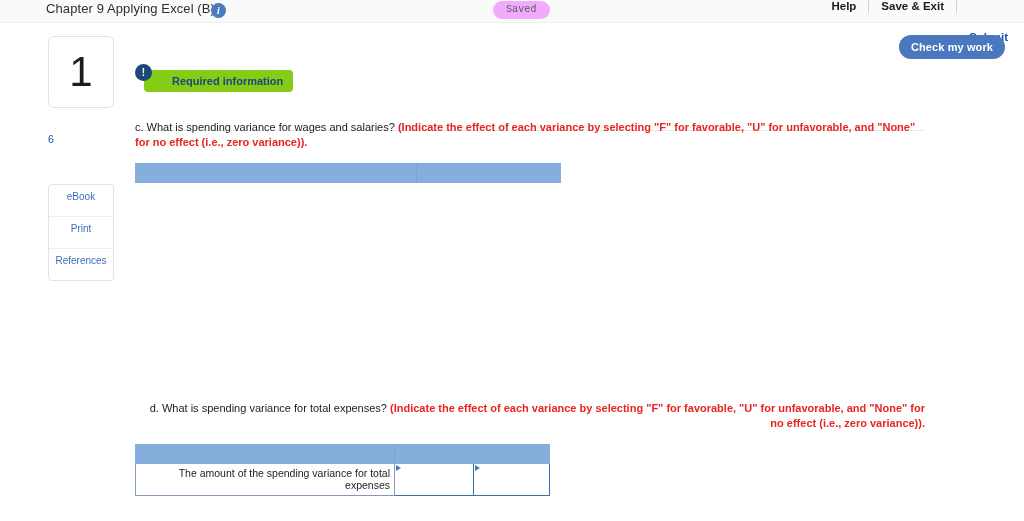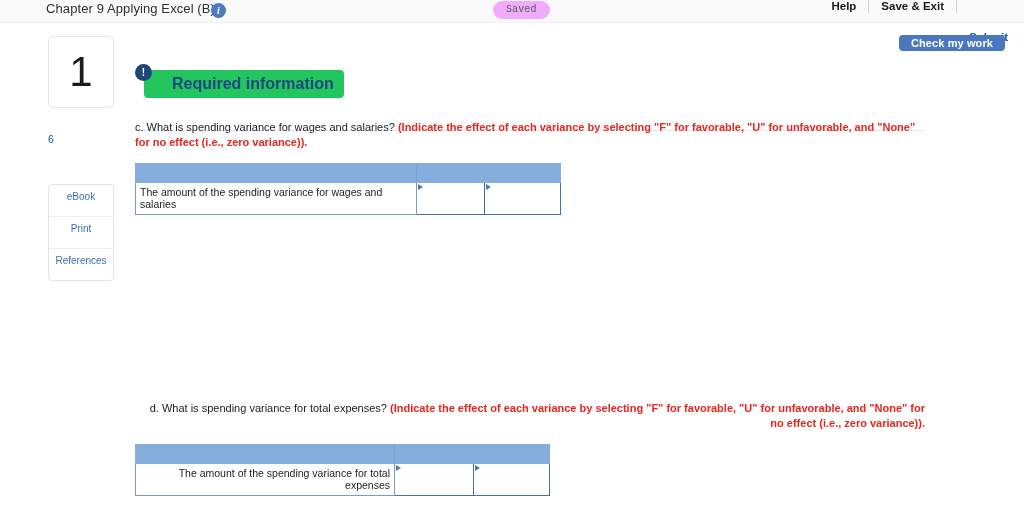--- a/index.html
+++ b/index.html
@@ -88,24 +88,24 @@
     padding-right: 8px;
     margin-top: 31px;
   }
 
   
   .check-btn {
     position: absolute;
     left: 899px;
     top: 35px;
     width: 106px;
-    height: 16px;
+    height: 24px;
     background: #4a77bd;
     border: none;
-    border-radius: 4px;
+    border-radius: 12px;
     color: #ffffff;
     font-family: "Liberation Sans", sans-serif;
     font-size: 11px;
     font-weight: bold;
     letter-spacing: 0.1px;
     cursor: pointer;
   }
 
   
   .rail {
@@ -182,24 +182,24 @@
   .req-wrap {
     position: absolute;
     left: 0;
     top: 48px;
     height: 24px;
   }
   .req-pill {
     position: absolute;
     left: 9px;
     top: 0px;
-    background: #22c55e;
+    background: #84cc16;
     border-radius: 4px;
     padding: 5px 10px 5px 28px;
-    font-size: 16px;
+    font-size: 11px;
     font-weight: bold;
     color: #20467e;
     white-space: nowrap;
   }
   .req-bang {
     position: absolute;
     left: 0px;
     top: -6px;
     width: 17px;
     height: 17px;
@@ -326,29 +326,20 @@
       <colgroup>
         <col style="width:281px">
           <col style="width:68px">
           <col style="width:76px">
       </colgroup>
       <tbody>
           <tr class="head">
         <td class="first"></td>
         <td></td>
         <td></td>
-      </tr>
-      <tr>
-        <td class="label">The amount of the spending variance for wages and salaries</td>
-        <td class="cell">
-          <div class="cell-marker"></div>
-        </td>
-        <td class="cell">
-          <div class="cell-marker"></div>
-        </td>
       </tr>
     </tbody>
       </table>
   </div>
 
   <div class="qblock d">
     <div class="qtext">
       <span>d. What is spending variance for total expenses? </span><span class="hint">(Indicate the effect of each variance by selecting "F" for favorable, "U" for unfavorable, and "None" for no effect (i.e., zero variance)).</span>
     </div>
     <table class="xtable">

